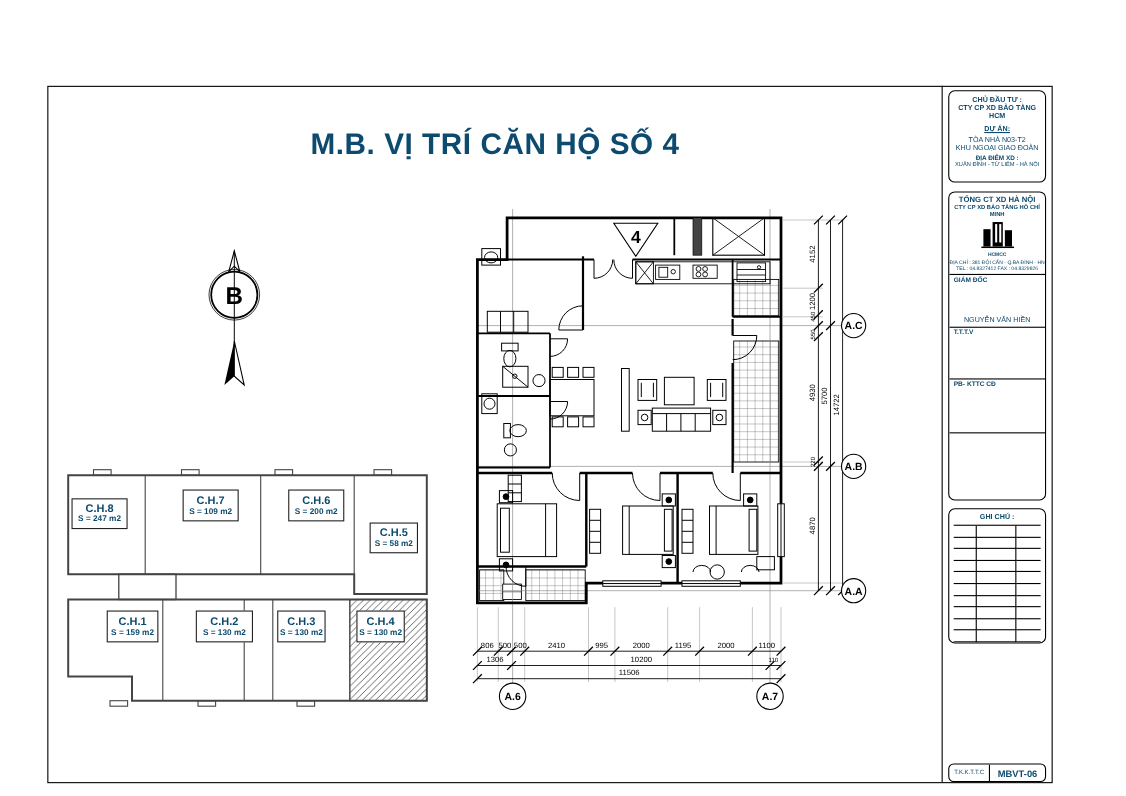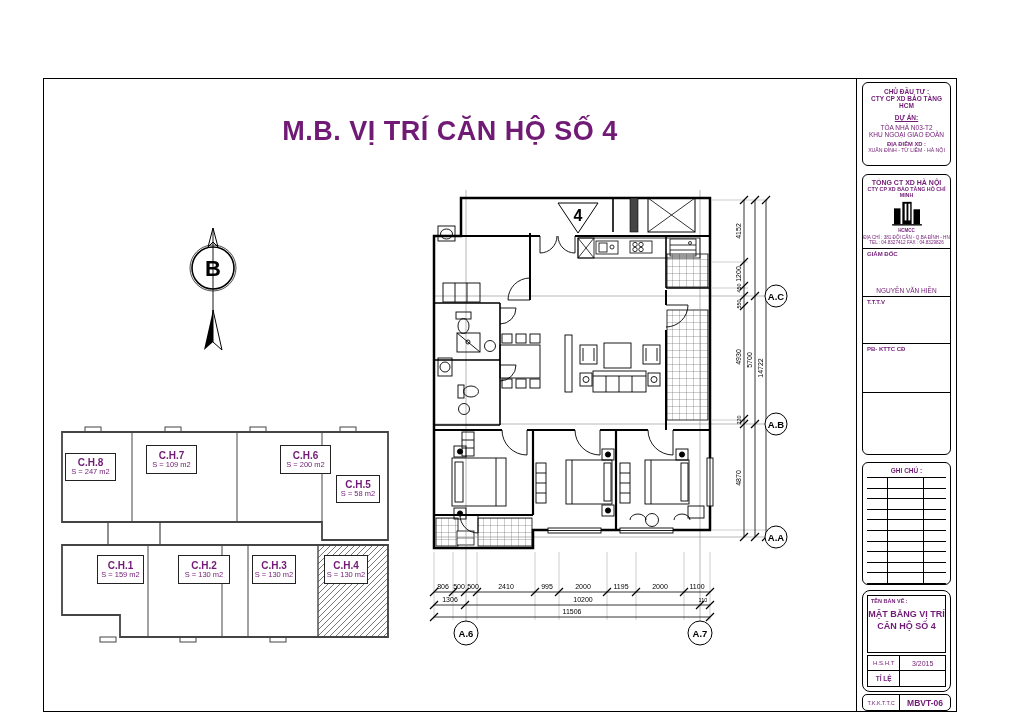--- a/index.html
+++ b/index.html
@@ -1,31 +1,31 @@
 <!DOCTYPE html>
 <html><head>
 <meta charset="utf-8">
 <style>
   html,body{margin:0;padding:0;background:#fff;}
   #page{position:relative;width:1024px;height:724px;background:#fff;overflow:hidden;
-        font-family:"Liberation Sans",sans-serif;color:#701a75;}
+        font-family:"Liberation Sans",sans-serif;color:#0c4a6e;}
   .abs{position:absolute;}
   #frame{left:43px;top:78px;width:912px;height:632px;border:1.5px solid #000;}
   #tb-divider{left:856px;top:78px;width:0;height:633px;border-left:1px solid #000;}
   #page-title{left:230px;top:116px;width:440px;text-align:center;
               font-size:27px;font-weight:bold;letter-spacing:.5px;}
   svg text{font-family:"Liberation Sans",sans-serif;fill:#000;}
   .dim{font-size:7px;}
   .dim-s{font-size:5.5px;}
   .grid-lbl{font-size:9.5px;font-weight:bold;}
   
   .unit-box{position:absolute;background:#fff;border:1px solid #222;text-align:center;
             display:flex;flex-direction:column;justify-content:center;line-height:1.1;}
   .unit-name{font-size:10px;font-weight:bold;}
-  .unit-area{font-size:7.5px;font-weight:normal;}
+  .unit-area{font-size:7.5px;font-weight:bold;}
   
   .tbox{position:absolute;border:1px solid #000;border-radius:6px;background:#fff;overflow:hidden;}
   .tb-line{display:block;text-align:center;}
   .hr{border-top:1px solid #000;height:0;width:100%;}
   .notes-grid{display:grid;grid-template-columns:26% 46% 28%;}
   .notes-grid i{display:block;height:9.6px;border-right:.5px solid #000;border-bottom:.5px solid #000;}
   .notes-grid i:nth-child(3n){border-right:none;}
 </style>
 </head>
 <body>
@@ -280,25 +280,25 @@
       <rect x="100" y="637" width="16" height="5" stroke-width="1"></rect>
       <rect x="180" y="637" width="16" height="5" stroke-width="1"></rect>
       <rect x="270" y="637" width="16" height="5" stroke-width="1"></rect>
     </g>
   </svg>
 
   <div class="unit-box abs" style="left:65px;top:453px;width:49px;height:26px">
     <span class="unit-name">C.H.8</span>
     <span class="unit-area">S = 247 m2</span>
   </div>
-  <div class="unit-box abs" style="left:146px;top:445px;width:49px;height:27px">
+  <div class="unit-box abs" style="left:166px;top:445px;width:49px;height:27px">
     <span class="unit-name">C.H.7</span>
     <span class="unit-area">S = 109 m2</span>
   </div>
-  <div class="unit-box abs" style="left:280px;top:445px;width:49px;height:27px">
+  <div class="unit-box abs" style="left:262px;top:445px;width:49px;height:27px">
     <span class="unit-name">C.H.6</span>
     <span class="unit-area">S = 200 m2</span>
   </div>
   <div class="unit-box abs" style="left:336px;top:475px;width:42px;height:26px">
     <span class="unit-name">C.H.5</span>
     <span class="unit-area">S = 58 m2</span>
   </div>
   <div class="unit-box abs" style="left:97px;top:555px;width:45px;height:27px">
     <span class="unit-name">C.H.1</span>
     <span class="unit-area">S = 159 m2</span>
@@ -383,32 +383,19 @@
         <i></i>
         <i></i>
         <i></i>
         <i></i>
         <i></i>
         <i></i>
         <i></i>
     </div>
   </div>
 
-  <div class="tbox" style="left:862px;top:590px;width:87px;height:100px;border-radius:8px">
-    <div style="position:absolute;left:4px;top:4px;width:77px;height:56px;border:1px solid #000">
-      <span style="display:block;font-size:5.5px;font-weight:bold;padding:2px 0 0 3px">TÊN BẢN VẼ :</span>
-      <span class="tb-line" style="font-size:9px;font-weight:bold;margin-top:5px">MẶT BẰNG VỊ TRÍ</span>
-      <span class="tb-line" style="font-size:9px;font-weight:bold;margin-top:2px">CĂN HỘ SỐ 4</span>
-    </div>
-    <div style="position:absolute;left:4px;top:64px;width:77px;height:30px;border:1px solid #000;display:grid;grid-template-columns:42% 58%;grid-template-rows:50% 50%">
-      <span style="border-right:1px solid #000;border-bottom:1px solid #000;font-size:6px;display:flex;align-items:center;justify-content:center">H.S.H.T</span>
-      <span style="border-bottom:1px solid #000;font-size:7px;display:flex;align-items:center;justify-content:center">3/2015</span>
-      <span style="border-right:1px solid #000;font-size:6.5px;font-weight:bold;display:flex;align-items:center;justify-content:center">TỈ LỆ</span>
-      <span style="font-size:6.5px;display:flex;align-items:center;justify-content:center"></span>
-    </div>
-  </div>
 
   <div class="tbox" style="left:862px;top:694px;width:87px;height:15px;border-radius:5px;display:flex">
     <span style="width:42%;border-right:1px solid #000;font-size:5.5px;display:flex;align-items:center;justify-content:center">T.K.K.T.T.C</span>
     <span style="width:58%;font-size:8.5px;font-weight:bold;display:flex;align-items:center;justify-content:center">MBVT-06</span>
   </div>
 
 </div>
 
 </body></html>

